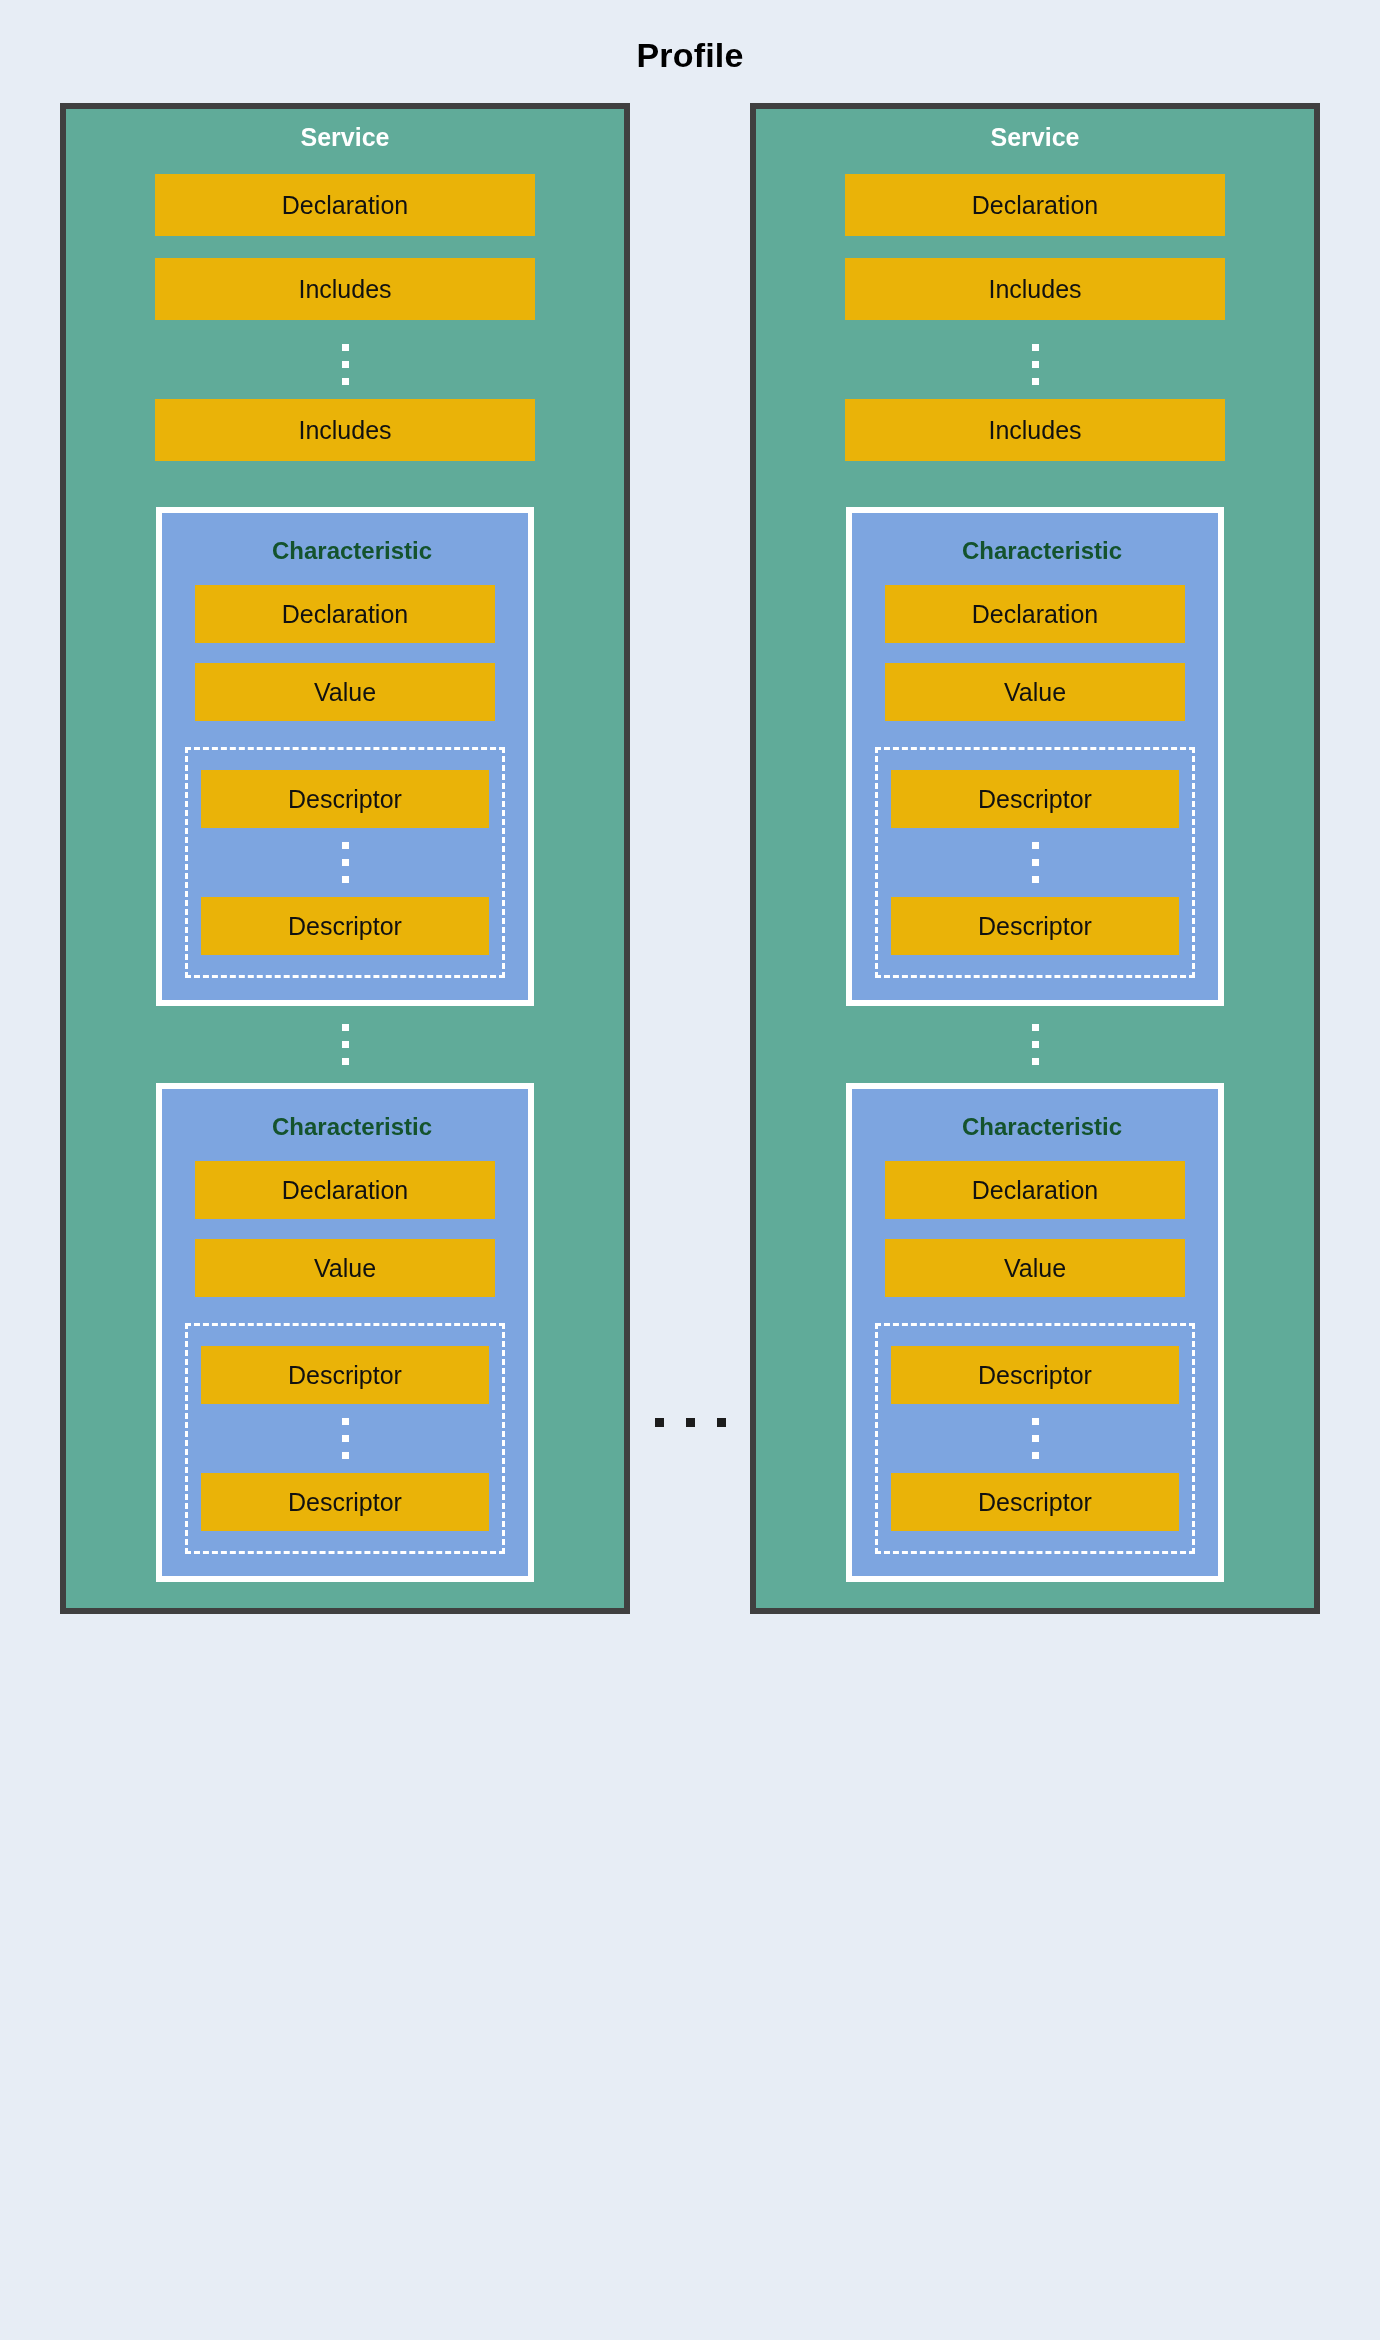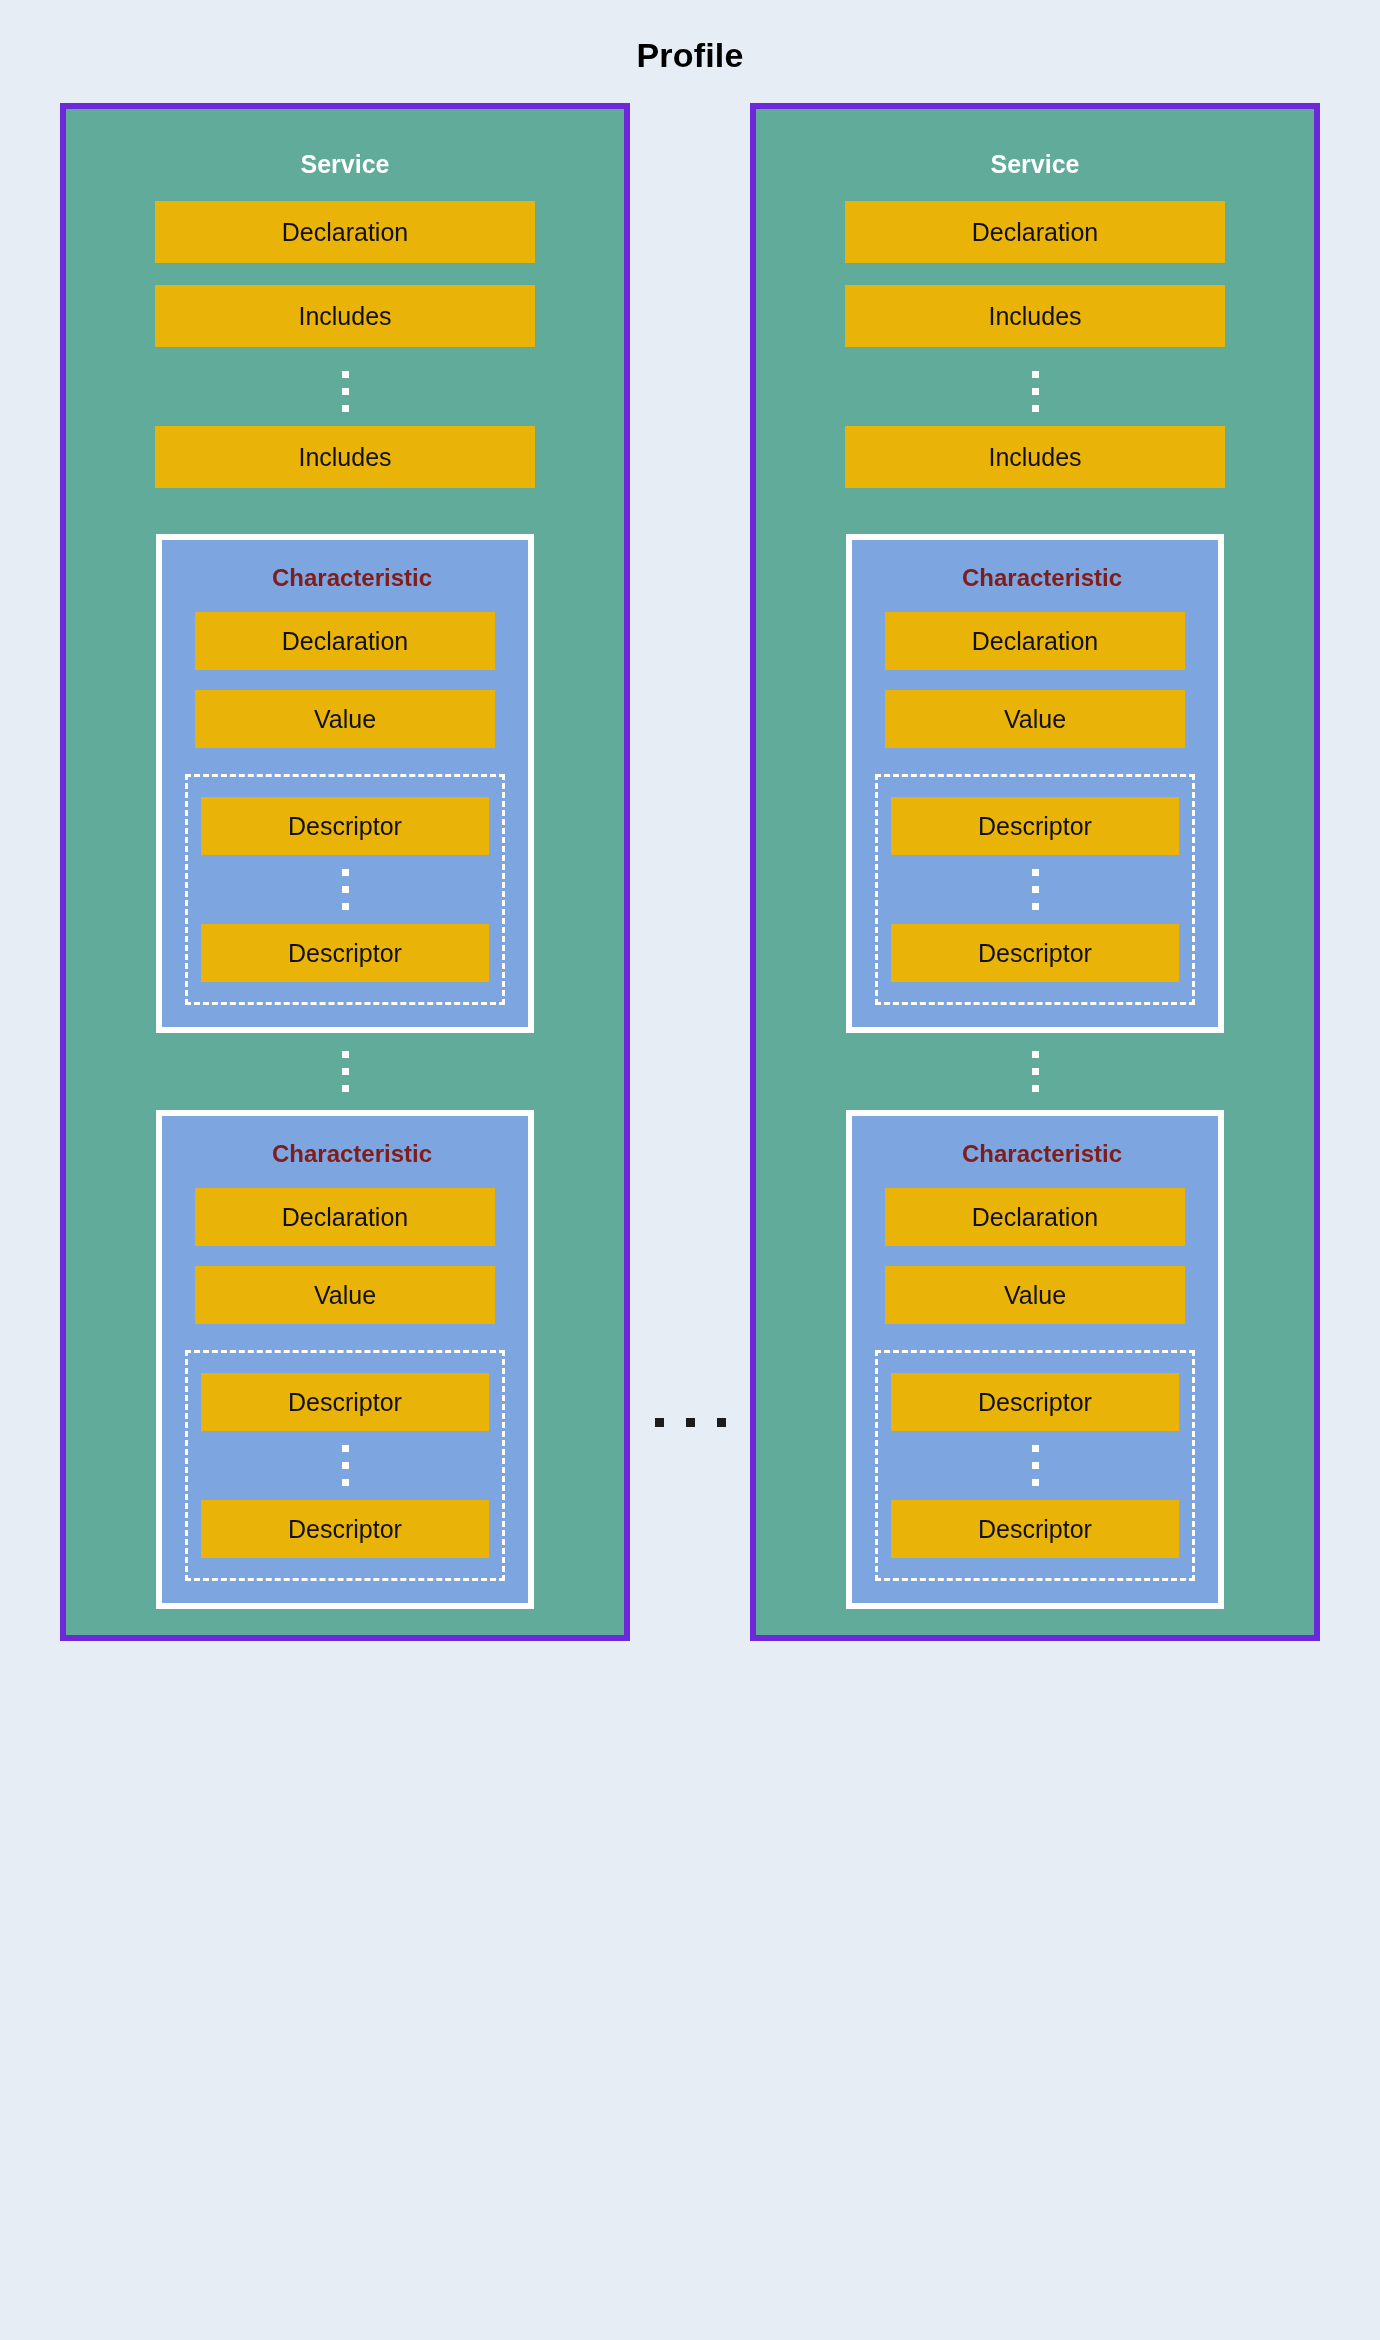--- a/index.html
+++ b/index.html
@@ -35,23 +35,23 @@
     justify-content: space-between;
     align-items: stretch;
     padding: 28px 60px 40px 60px;
     box-sizing: border-box;
     position: relative;
   }
 
   .service {
     width: 570px;
     background: #60ab99;
-    border: 6px solid #6d28d9;
-    box-sizing: border-box;
-    padding: 35px 0 26px 0;
+    border: 6px solid #404040;
+    box-sizing: border-box;
+    padding: 8px 0 26px 0;
     display: flex;
     flex-direction: column;
     align-items: center;
   }
 
   .service-title {
     color: #ffffff;
     font-size: 25px;
     font-weight: bold;
     margin: 6px 0 22px 0;
@@ -98,21 +98,21 @@
     border: 6px solid #ffffff;
     box-sizing: border-box;
     padding: 16px 0 22px 0;
     display: flex;
     flex-direction: column;
     align-items: center;
     margin-top: 24px;
   }
 
   .char-title {
-    color: #7f1d1d;
+    color: #14532d;
     font-size: 24px;
     font-weight: bold;
     margin: 8px 0 20px 14px;
     text-align: center;
   }
 
   .char-box {
     width: 300px;
     height: 58px;
     margin-bottom: 20px;

